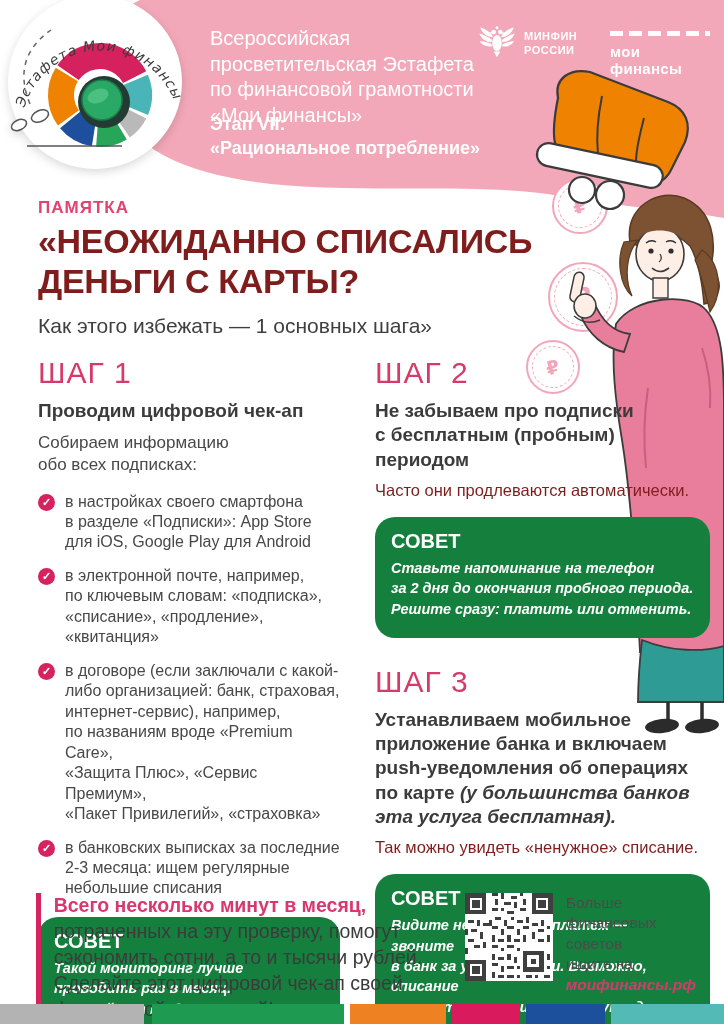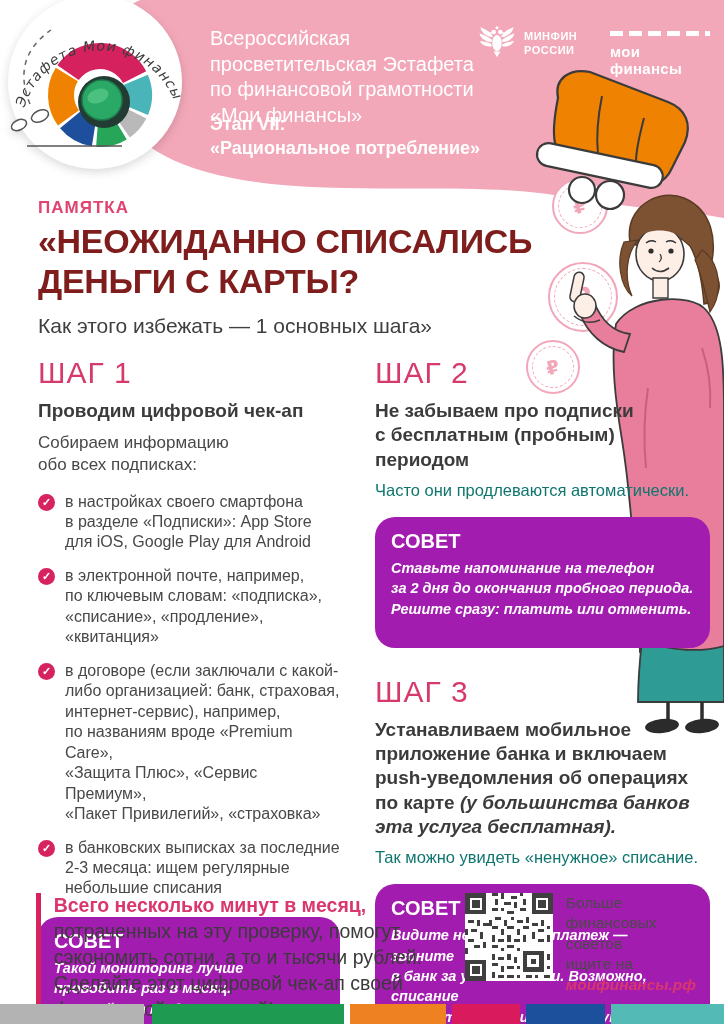--- a/index.html
+++ b/index.html
@@ -30,26 +30,26 @@
   .title{left:38px;top:221px;font-size:34px;font-weight:700;line-height:1.18;letter-spacing:-.3px;color:#7f1d1d;z-index:4;}
   .subtitle{left:38px;top:314px;font-size:21px;color:#3f3f3f;z-index:4;}
 
   
   .col{z-index:2;}
   .col-left{left:38px;top:356px;width:302px;}
   .col-right{left:375px;top:356px;width:335px;}
   .step-label{font-size:30px;color:#d63a6a;letter-spacing:1px;font-weight:400;margin:0 0 9px 0;}
   .step-heading{font-size:19px;font-weight:700;color:#3b3b3b;line-height:1.28;margin:0 0 9px 0;}
   .step-intro{font-size:17px;color:#484848;line-height:1.3;margin:0 0 15px 0;}
-  .step-note{font-size:16.5px;color:#0f766e;margin:0 0 17px 0;}
+  .step-note{font-size:16.5px;color:#7f1d1d;margin:0 0 17px 0;}
   .bullet{display:flex;gap:10px;margin-bottom:13px;}
   .check{flex:0 0 auto;width:17px;height:17px;border-radius:50%;background:#d6235f;color:#fff;
          font-size:11px;font-weight:700;display:flex;align-items:center;justify-content:center;margin-top:2px;}
   .bullet p{margin:0;font-size:16px;line-height:1.28;color:#484848;}
-  .tip{background:#a21caf;border-radius:20px;padding:13px 16px 29px;color:#fff;}
+  .tip{background:#15803d;border-radius:20px;padding:13px 16px 19px;color:#fff;}
   .tip-label{font-size:20px;font-weight:700;margin:0 0 5px 0;}
   .tip-text{font-size:14.5px;font-weight:700;font-style:italic;line-height:1.4;margin:0;}
   .tip-left{margin-top:18px;}
   .gap-step3{margin-top:27px;}
   .em-part{font-style:italic;}
 
   
   .woman{left:552px;top:188px;z-index:1;}
 
   

